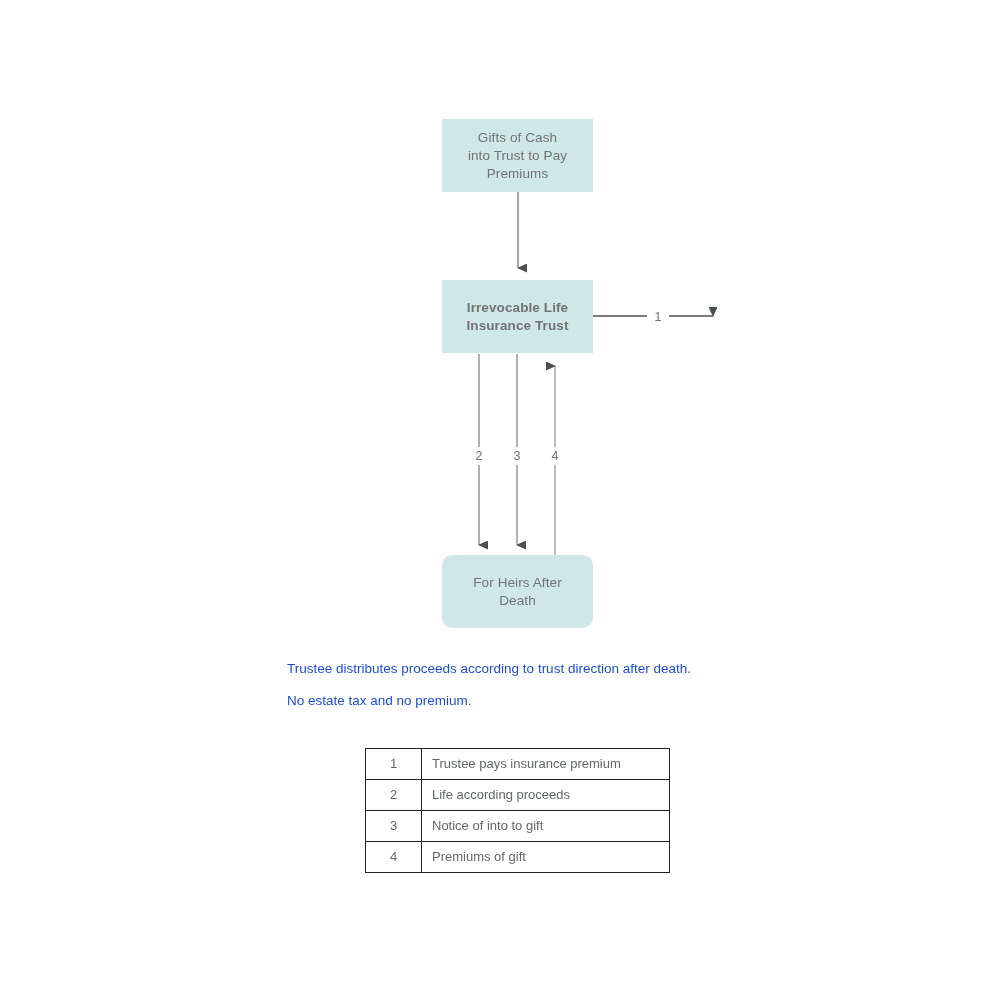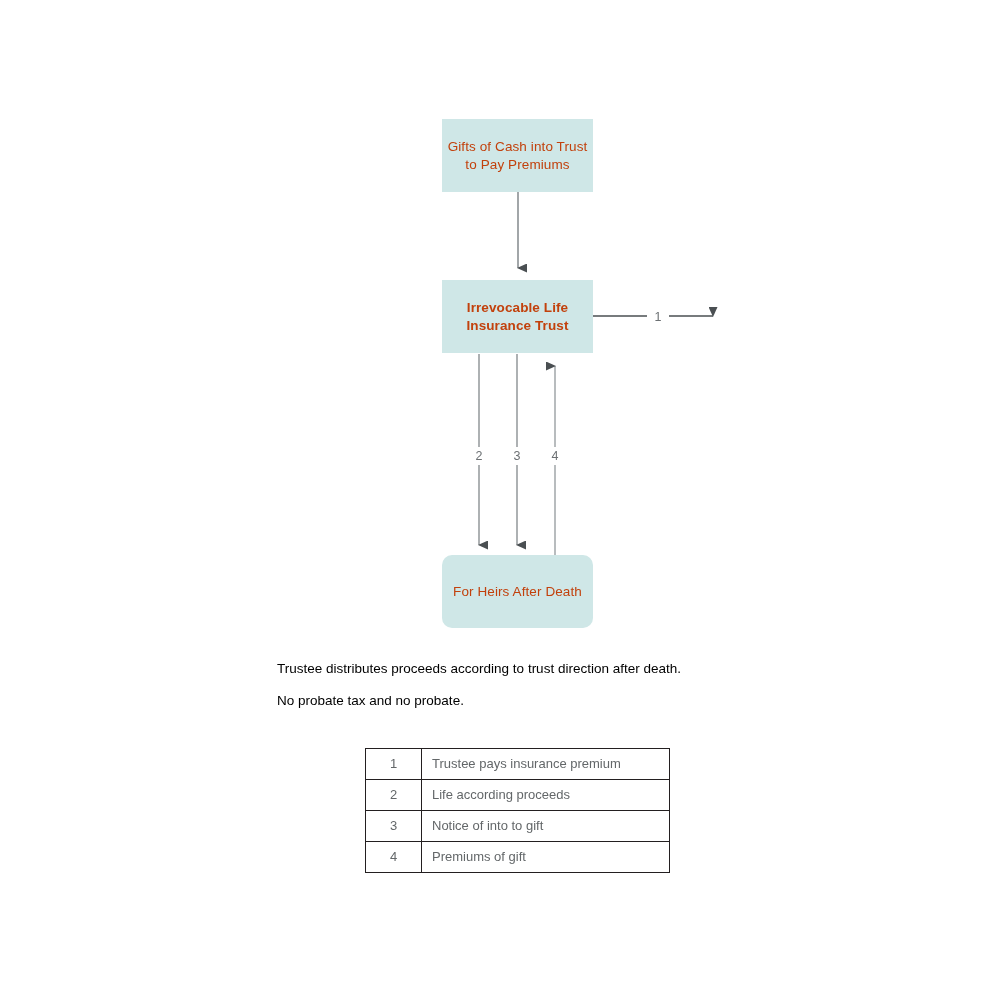--- a/index.html
+++ b/index.html
@@ -24,26 +24,26 @@
   }
 
   
   .node-box {
     position: absolute;
     background: #cfe7e7;
     display: flex;
     align-items: center;
     justify-content: center;
     text-align: center;
-    color: #c2410c;
+    color: #737373;
     font-size: 13.5px;
     line-height: 18px;
     letter-spacing: 0.1px;
     box-sizing: border-box;
-    padding: 4px 4px;
+    padding: 4px 24px;
   }
   #node-gifts  { left: 442px; top: 119px; width: 151px; height: 73px; }
   #node-trust  { left: 442px; top: 280px; width: 151px; height: 73px; font-weight: bold; }
   #node-heirs  { left: 442px; top: 555px; width: 151px; height: 73px; border-radius: 10px; }
 
   
   .edge-label {
     position: absolute;
     color: #6c7073;
     font-size: 12.5px;
@@ -54,22 +54,22 @@
     padding: 2px 0;
   }
   #edge-label-1 { left: 647px; top: 308px; }
   #edge-label-2 { left: 468px; top: 447px; }
   #edge-label-3 { left: 506px; top: 447px; }
   #edge-label-4 { left: 544px; top: 447px; }
 
   
   .note-line {
     position: absolute;
-    left: 277px;
-    color: #000000;
+    left: 287px;
+    color: #1d4ed8;
     font-size: 13.5px;
     line-height: 18px;
     white-space: nowrap;
   }
   #note-0 { top: 660px; }
   #note-1 { top: 692px; }
 
   
   #legend-table {
     position: absolute;
@@ -130,21 +130,21 @@
 <div class="node-box" id="node-trust">Irrevocable Life Insurance Trust</div>
 
 <div class="node-box" id="node-heirs">For Heirs After Death</div>
 
 <div class="edge-label" id="edge-label-1">1</div>
 <div class="edge-label" id="edge-label-2">2</div>
 <div class="edge-label" id="edge-label-3">3</div>
 <div class="edge-label" id="edge-label-4">4</div>
 
 <div class="note-line" id="note-0">Trustee distributes proceeds according to trust direction after death.</div>
-<div class="note-line" id="note-1">No probate tax and no probate.</div>
+<div class="note-line" id="note-1">No estate tax and no premium.</div>
 
 <table id="legend-table">
   <tbody>
     <tr>
       <td class="legend-num">1</td>
       <td class="legend-text">Trustee pays insurance premium</td>
     </tr>
     <tr>
       <td class="legend-num">2</td>
       <td class="legend-text">Life according proceeds</td>

